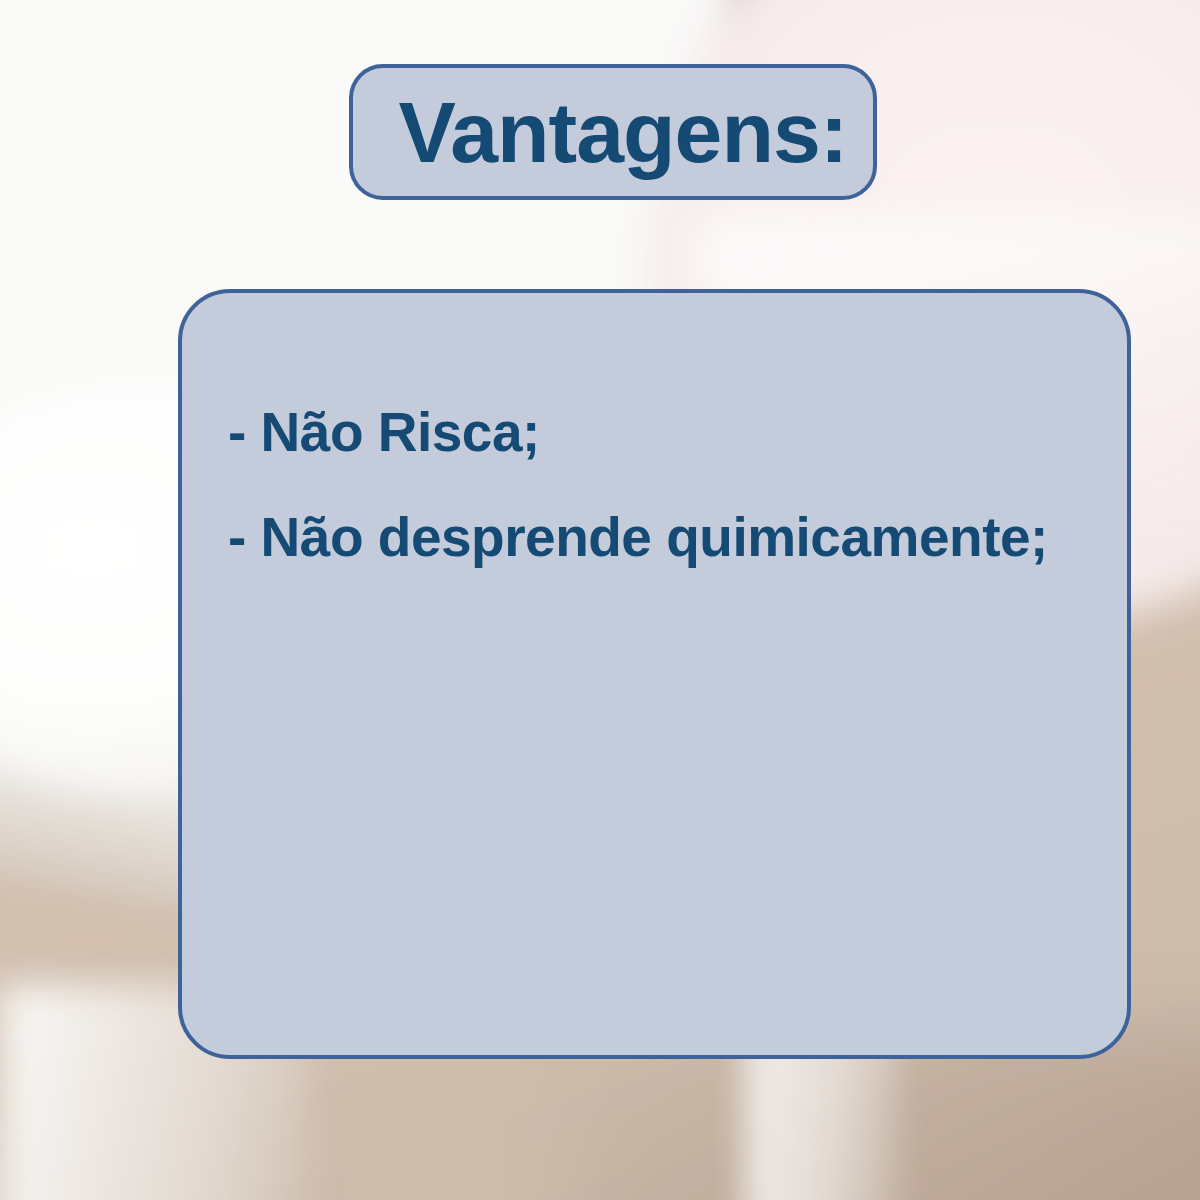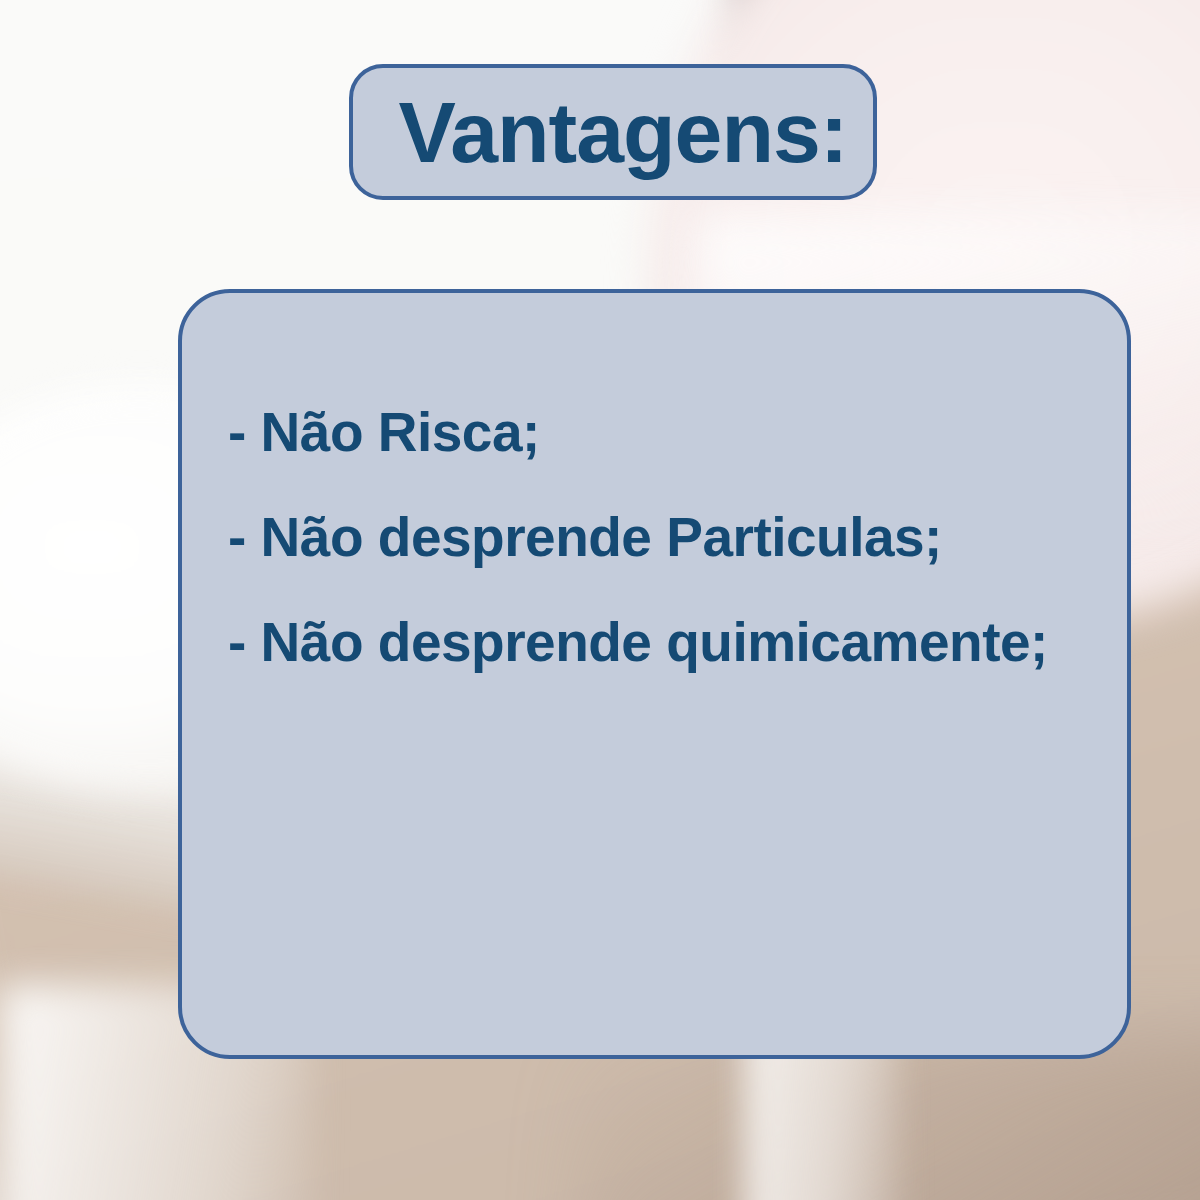--- a/index.html
+++ b/index.html
@@ -218,18 +218,17 @@
     <div class="bg-leg-2"></div>
   </div>
 
   <div class="title-box">
     <span class="title-text">Vantagens:</span>
   </div>
 
   <div class="card">
     <ul class="list">
       <li class="list-item">- Não Risca;</li>
-      <li class="list-item">- Não desprende Particulas;</li>
       <li class="list-item">- Não desprende quimicamente;</li>
     </ul>
   </div>
 
 </div>
 
 </body></html>

